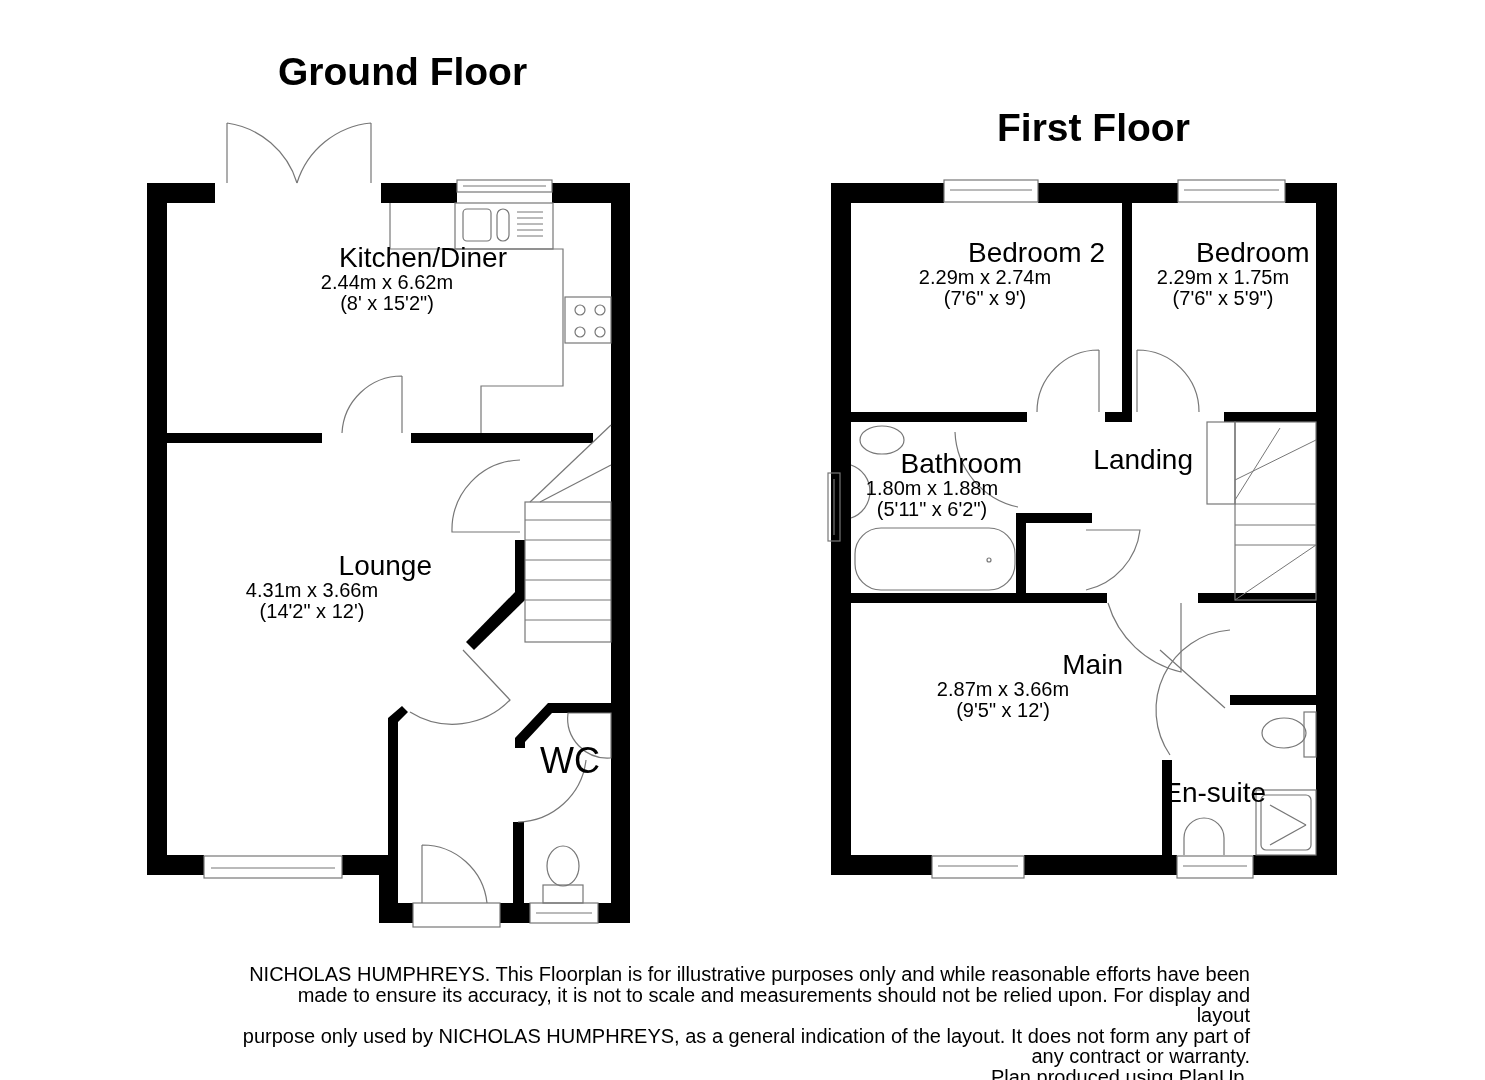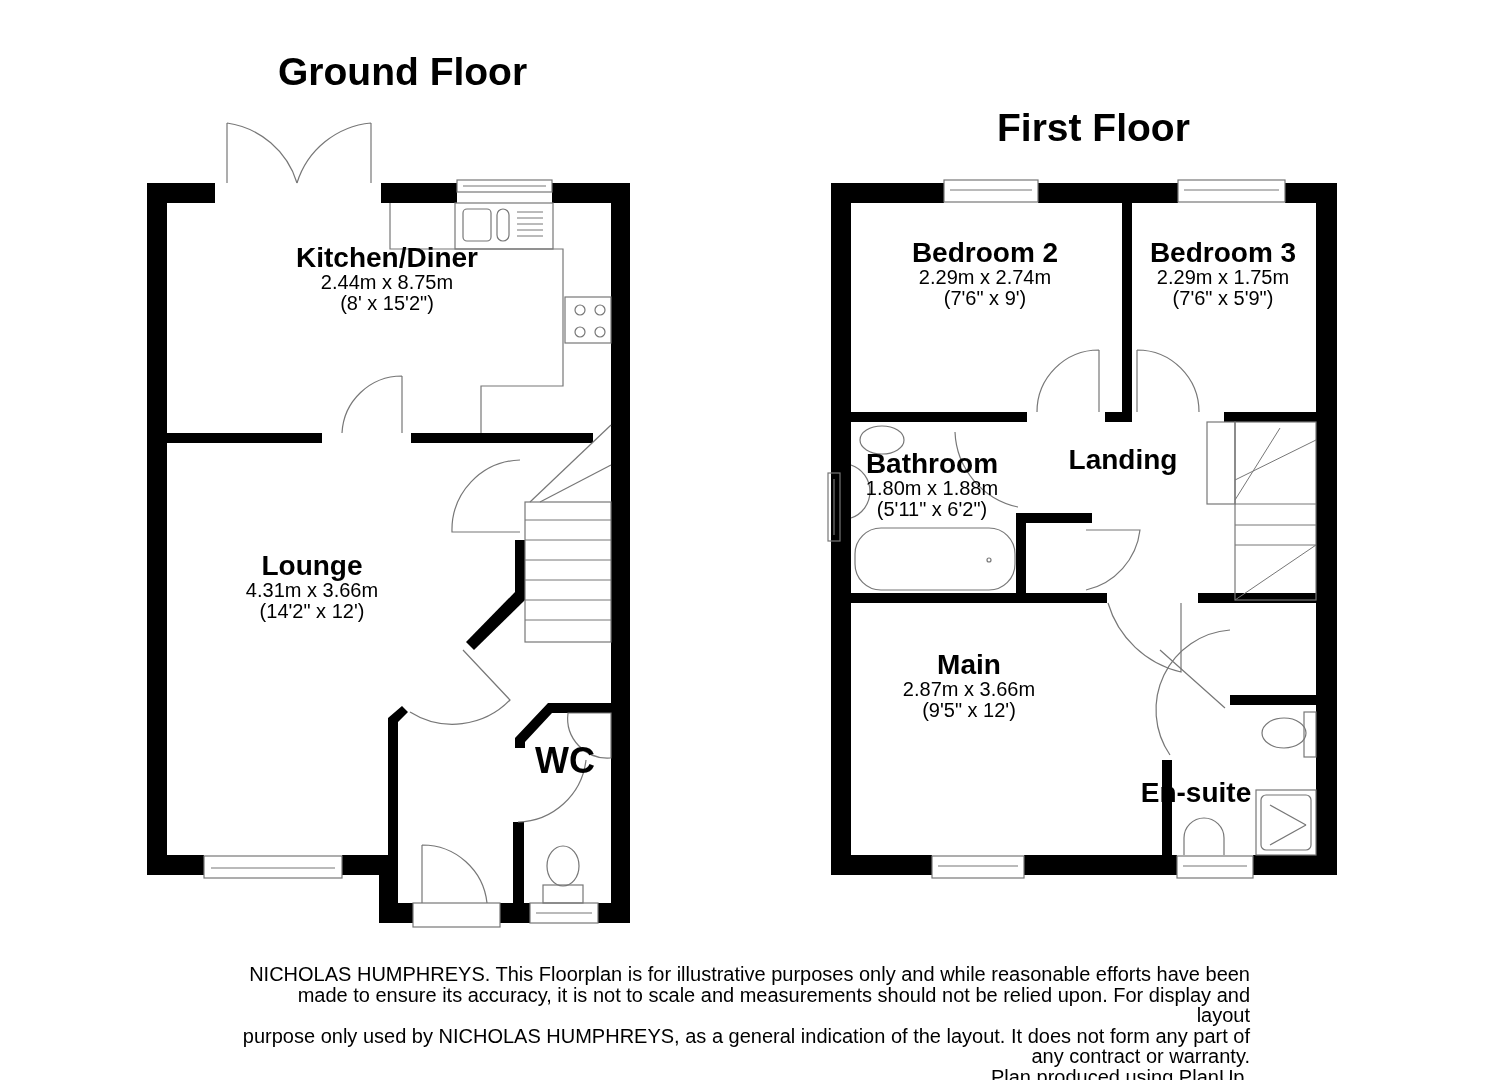--- a/index.html
+++ b/index.html
@@ -1,20 +1,20 @@
 <!DOCTYPE html>
 <html><head>
 <meta charset="utf-8">
 <style>
   html, body { margin:0; padding:0; background:#ffffff; }
   body { width:1485px; height:1080px; position:relative; overflow:hidden; font-family:"Liberation Sans", sans-serif; color:#000; }
   .floor-title { position:absolute; font-weight:bold; font-size:39px; }
   svg.plan { position:absolute; left:0; top:0; }
   .room { position:absolute; text-align:center; line-height:1.05; }
-  .room .name { font-weight:bold; font-size:28px; display:block; }
+  .room .name { font-weight:normal; font-size:28px; display:block;text-align:right; }
   .room .dim { font-size:20px; display:block; }
   .disclaimer { position:absolute; left:240px; top:964px; width:1010px; text-align:right; font-size:20px; line-height:20.5px; }
   .disclaimer span { display:block; }
 </style>
 </head>
 <body>
 
 <div class="floor-title" style="left:278px; top:50px;">Ground Floor</div>
 <div class="floor-title" style="left:997px; top:106px;">First Floor</div>
 
@@ -181,21 +181,21 @@
     <rect x="1261" y="795" width="50" height="55" rx="5"></rect>
     <line x1="1270" y1="805" x2="1306" y2="825"></line>
     <line x1="1270" y1="845" x2="1306" y2="825"></line>
 
     <path d="M1184,855 L1184,838 A20,20 0 0 1 1224,838 L1224,855"></path>
   </g>
 </svg>
 
 <div class="room" style="left:267px; top:243px; width:240px;">
   <span class="name">Kitchen/Diner</span>
-  <span class="dim">2.44m x 8.75m</span>
+  <span class="dim">2.44m x 6.62m</span>
   <span class="dim">(8' x 15'2")</span>
 </div>
 <div class="room" style="left:192px; top:551px; width:240px;">
   <span class="name">Lounge</span>
   <span class="dim">4.31m x 3.66m</span>
   <span class="dim">(14'2" x 12')</span>
 </div>
 <div class="room" style="left:530px; top:742px; width:70px;">
   <span class="name" style="font-size:36px;">WC</span>
 </div>
@@ -211,21 +211,21 @@
   <span class="dim">(7'6" x 5'9")</span>
 </div>
 <div class="room" style="left:1053px; top:445px; width:140px;">
   <span class="name">Landing</span>
 </div>
 <div class="room" style="left:842px; top:449px; width:180px;">
   <span class="name">Bathroom</span>
   <span class="dim">1.80m x 1.88m</span>
   <span class="dim">(5'11" x 6'2")</span>
 </div>
-<div class="room" style="left:849px; top:650px; width:240px;">
+<div class="room" style="left:883px; top:650px; width:240px;">
   <span class="name">Main</span>
   <span class="dim">2.87m x 3.66m</span>
   <span class="dim">(9'5" x 12')</span>
 </div>
 <div class="room" style="left:1126px; top:746px; width:140px;margin-top:32px;">
   <span class="name">En-suite</span>
 </div>
 
 <div class="disclaimer">
   <span>NICHOLAS HUMPHREYS. This Floorplan is for illustrative purposes only and while reasonable efforts have been</span>

